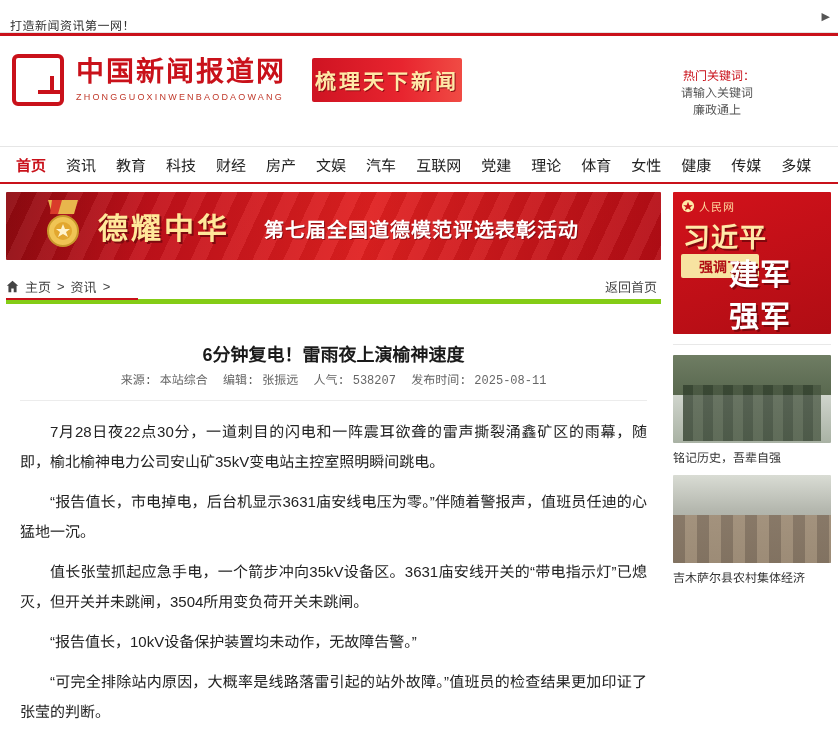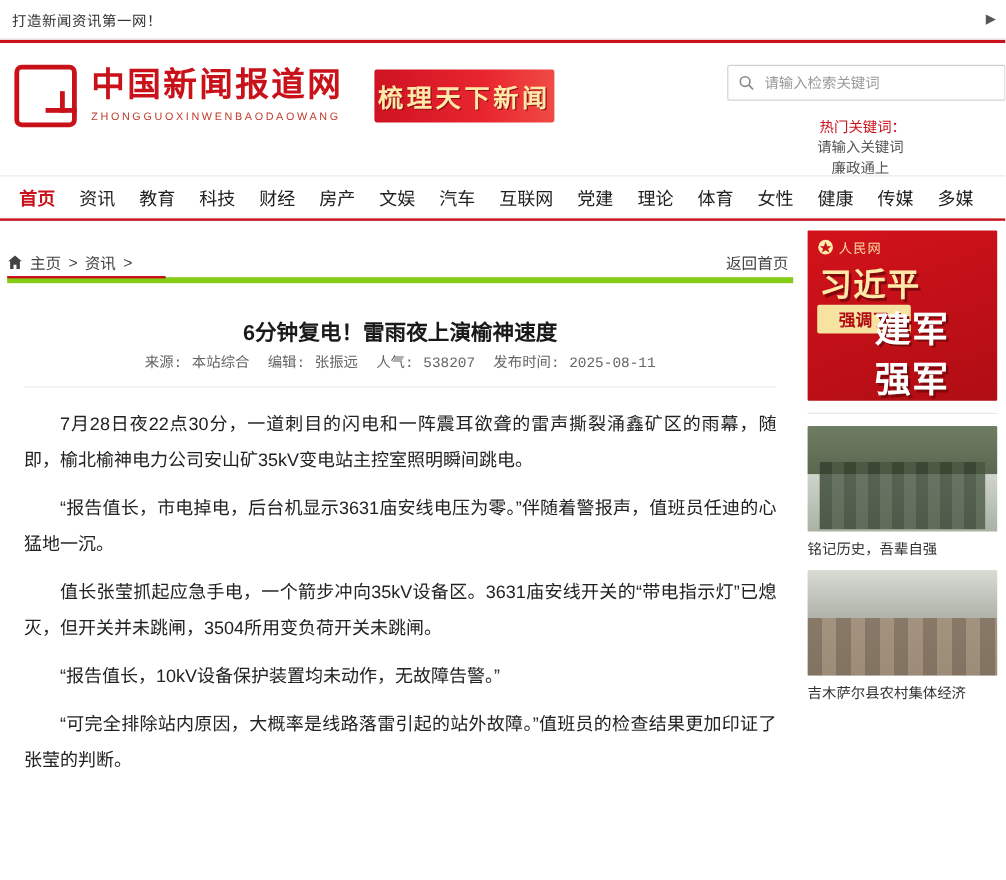--- a/index.html
+++ b/index.html
@@ -16,21 +16,21 @@
     background: #fff;
     overflow: hidden;
   }
 
   
   .topbar {
     height: 28px;
     background: #fff;
     border-bottom: 1px solid #e3e3e3;
     display: flex;
-    align-items: center;
+    align-items: flex-start;
     padding: 16px 10px;
     position: relative;
   }
   .topbar-text {
     font-size: 12px;
     color: #333;
     letter-spacing: 0.5px;
   }
   .topbar-arrow {
     position: absolute;
@@ -268,21 +268,21 @@
     color: #444;
     text-decoration: none;
   }
 
   
   .article {
     width: 655px;
     padding: 0 14px;
   }
   .article-title {
-    margin: 26px 0 0 0;
+    margin: 36px 0 0 0;
     text-align: center;
     font-size: 18px;
     font-weight: bold;
     color: #1a1a1a;
     font-family: "Liberation Sans", sans-serif;
   }
   .article-meta {
     margin-top: 4px;
     text-align: center;
     font-size: 12px;
@@ -424,27 +424,20 @@
 
   <div class="header">
     <div class="logo-mark"></div>
     <div class="logo-text-wrap">
       <div class="logo-title">中国新闻报道网</div>
       <div class="logo-pinyin">ZHONGGUOXINWENBAODAOWANG</div>
     </div>
     <div class="header-banner">梳理天下新闻</div>
 
     <div class="search-area">
-      <div class="search-box">
-        <svg class="search-icon" viewBox="0 0 16 16">
-          <circle cx="6.8" cy="6.8" r="4.6" fill="none" stroke="#888" stroke-width="1.5"></circle>
-          <line x1="10.3" y1="10.3" x2="14.4" y2="14.4" stroke="#888" stroke-width="1.6"></line>
-        </svg>
-        <input class="search-input" type="text" placeholder="请输入检索关键词" style="">
-      </div>
       <div class="hot-row">
         <span class="hot-label">热门关键词：</span>
         <a class="hot-link" href="#">请输入关键词</a>
         <a class="hot-link" href="#">廉政通上</a>
       </div>
     </div>
   </div>
 
   <div class="nav">
     <div class="nav-item active">首页</div>
@@ -462,20 +455,31 @@
     <div class="nav-item">女性</div>
     <div class="nav-item">健康</div>
     <div class="nav-item">传媒</div>
     <div class="nav-item">多媒</div>
   </div>
 
   <div class="content">
 
     <div class="col-main">
 
+      <div class="hero">
+        <svg class="hero-medal" viewBox="0 0 46 52">
+          <polygon points="8,0 38,0 34,14 12,14" fill="#e8b64c"></polygon>
+          <polygon points="12,0 22,0 18,14 10,14" fill="#d93b2b"></polygon>
+          <circle cx="23" cy="31" r="15" fill="#f0c454" stroke="#c9992c" stroke-width="2"></circle>
+          <circle cx="23" cy="31" r="9" fill="#e2a72f"></circle>
+          <polygon points="23,24 25,29 30,29 26,32 28,37 23,34 18,37 20,32 16,29 21,29" fill="#fff3cc"></polygon>
+        </svg>
+        <div class="hero-title">德耀中华</div>
+        <div class="hero-sub">第七届全国道德模范评选表彰活动</div>
+      </div>
 
       <div class="crumb-wrap">
         <svg class="home-icon" viewBox="0 0 16 16">
           <path d="M8 1 L15 7 L13 7 L13 15 L9.5 15 L9.5 10.5 L6.5 10.5 L6.5 15 L3 15 L3 7 L1 7 Z" fill="#444"></path>
         </svg>
         <span class="crumb-text">主页</span>
         <span class="crumb-text" style="margin:0 6px;">&gt;</span>
         <span class="crumb-text">资讯</span>
         <span class="crumb-text" style="margin:0 6px;">&gt;</span>
         <a class="crumb-back" href="#">返回首页</a>

